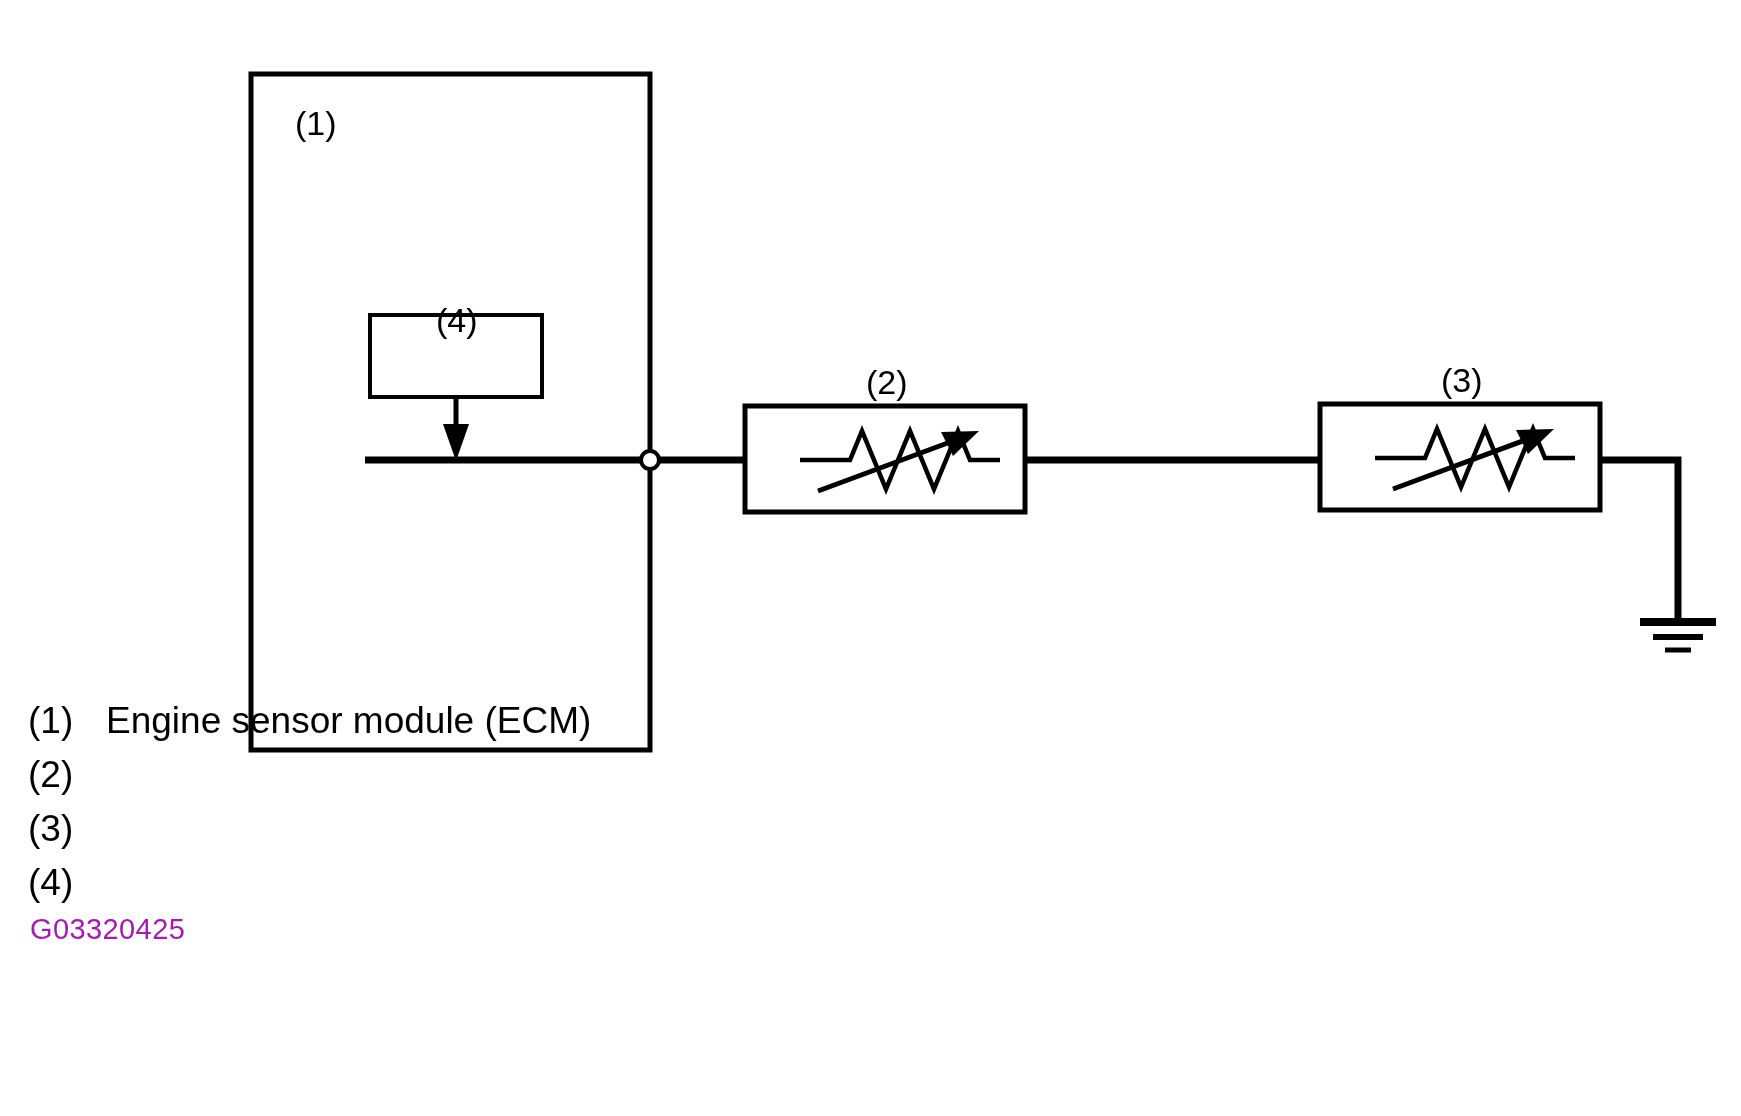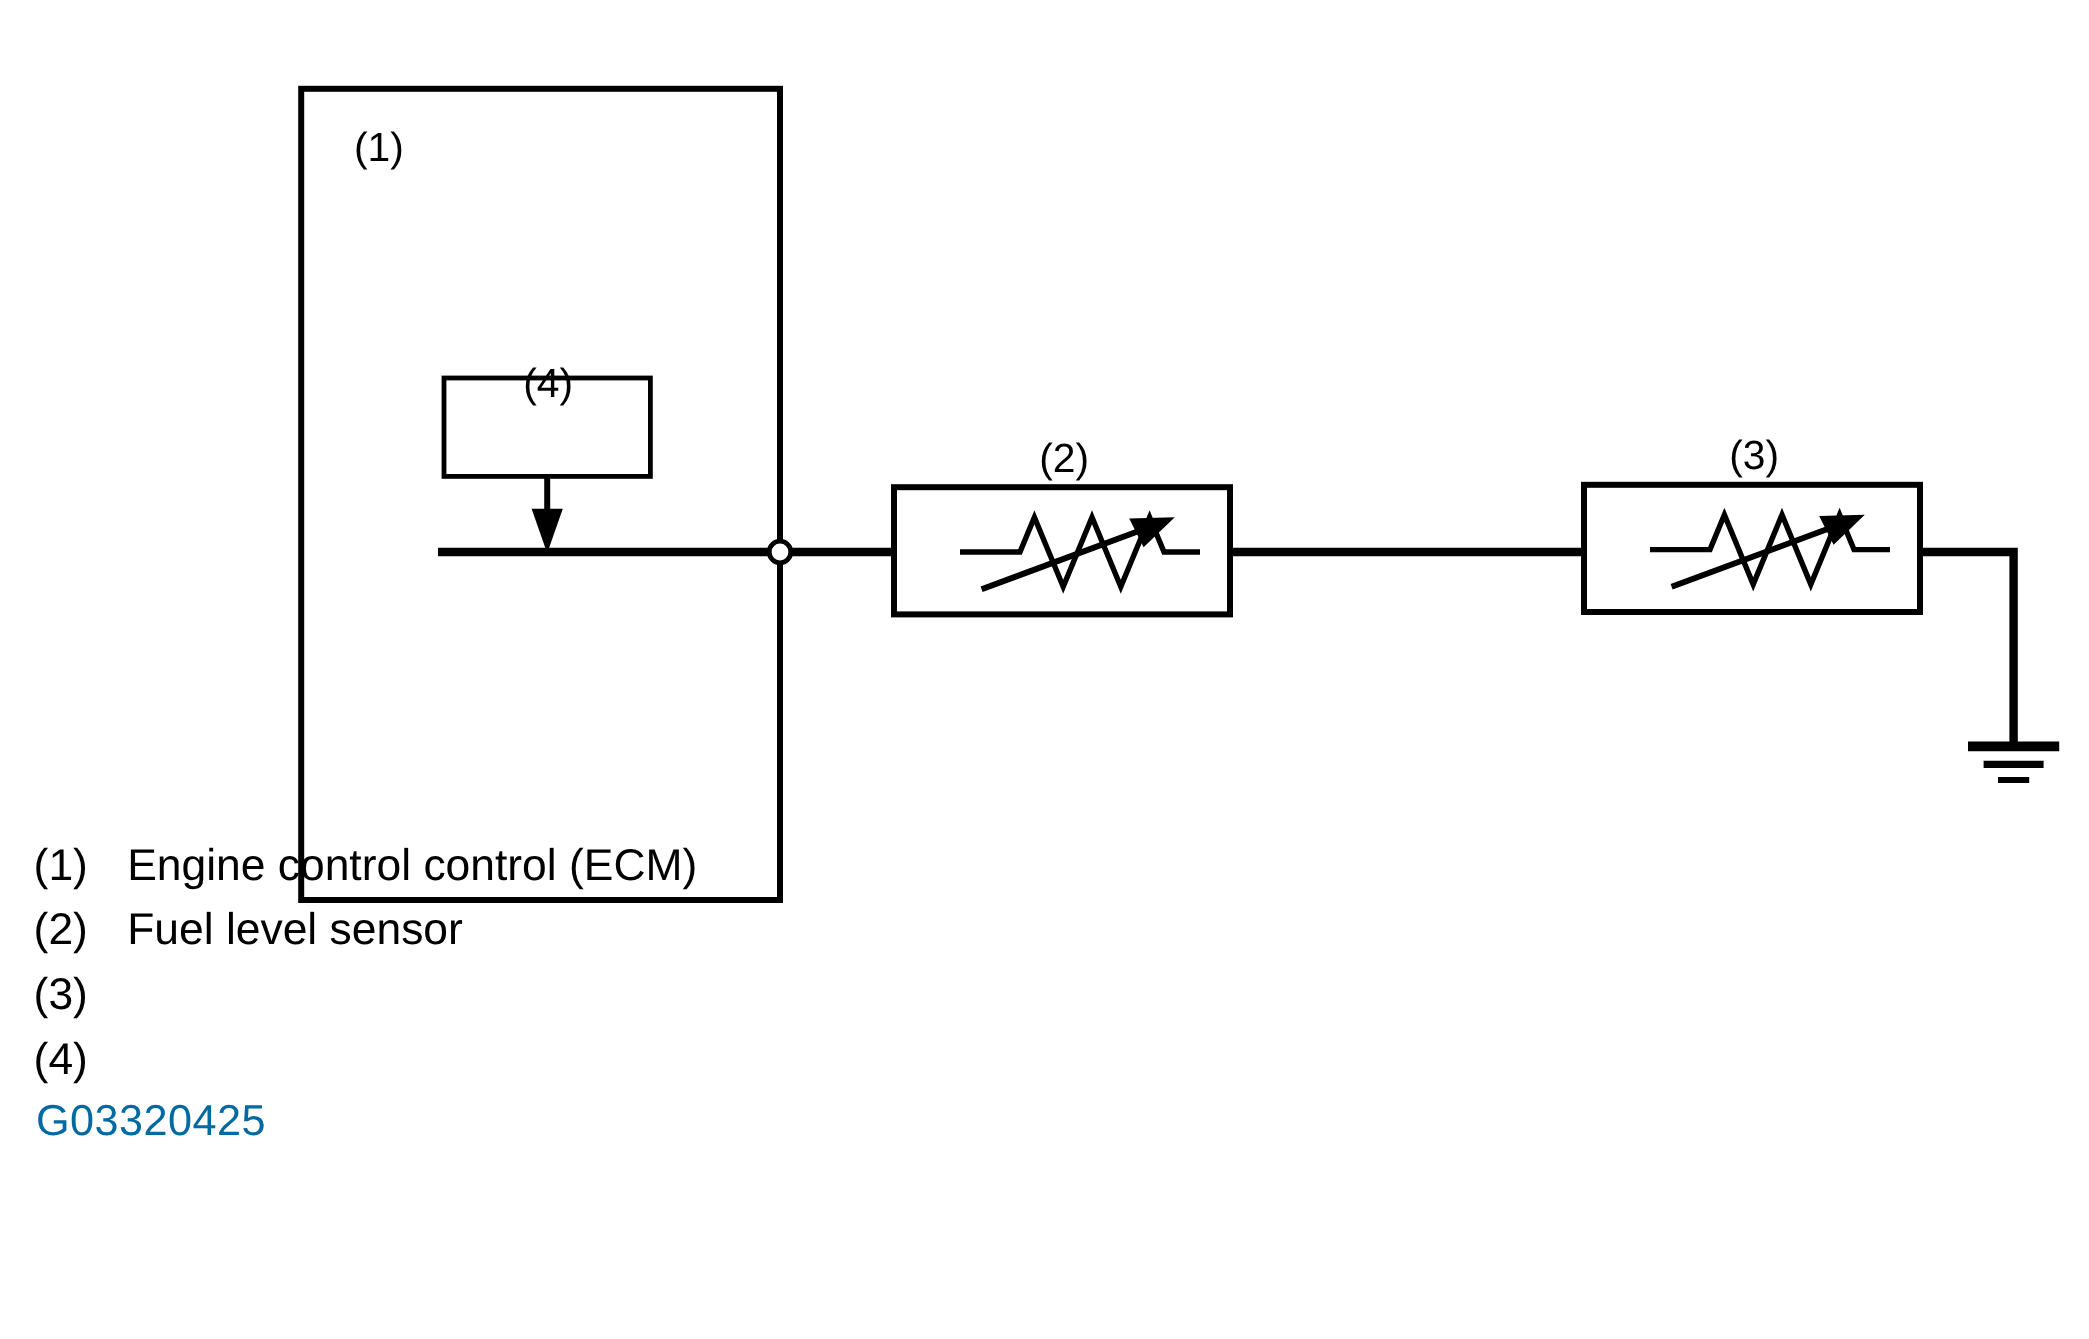--- a/index.html
+++ b/index.html
@@ -110,23 +110,23 @@
     font-family: "Liberation Sans", sans-serif;
     font-size: 37px;
     color: #000000;
     white-space: nowrap;
   }
   #figure-code {
     position: absolute;
     left: 30px;
     top: 913px;
     font-family: "Liberation Sans", sans-serif;
-    font-size: 36px;
+    font-size: 29px;
     letter-spacing: 0.4px;
-    color: #0369a1;
+    color: #a21caf;
     white-space: nowrap;
   }
 </style>
 </head>
 <body>
 
 <div id="diagram-root">
 
   <svg id="circuit-svg" viewBox="0 0 1741 1116">
 
@@ -168,26 +168,25 @@
   <div class="ref-label" style="left:436px; top:303px;">(4)</div>
 
   <div class="ref-label" style="left:866px; top:365px;">(2)</div>
 
   <div class="ref-label" style="left:1441px; top:363px;">(3)</div>
 
   <div id="legend">
 
     <div class="legend-row">
       <span class="legend-key">(1)</span>
-      <span class="legend-text">Engine control control (ECM)</span>
+      <span class="legend-text">Engine sensor module (ECM)</span>
     </div>
 
     <div class="legend-row">
       <span class="legend-key">(2)</span>
-      <span class="legend-text">Fuel level sensor</span>
     </div>
 
     <div class="legend-row">
       <span class="legend-key">(3)</span>
     </div>
 
     <div class="legend-row">
       <span class="legend-key">(4)</span>
     </div>
 

